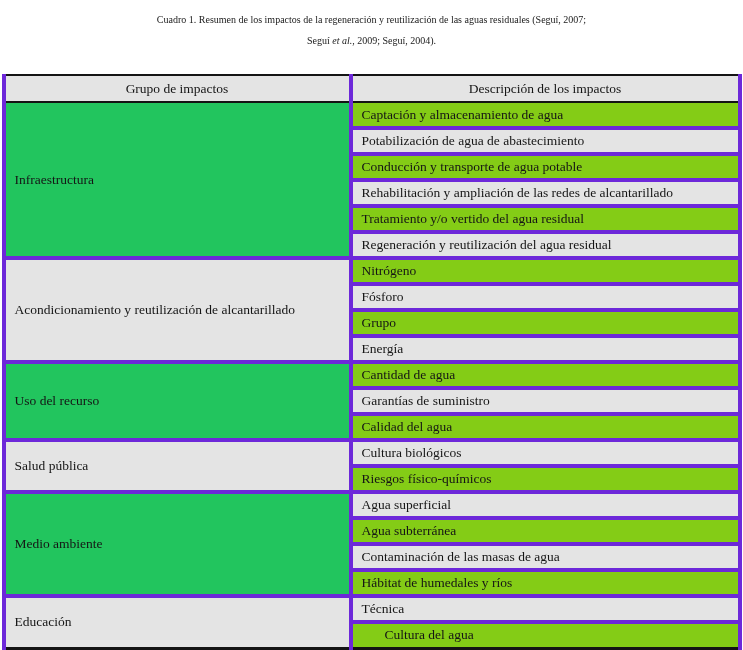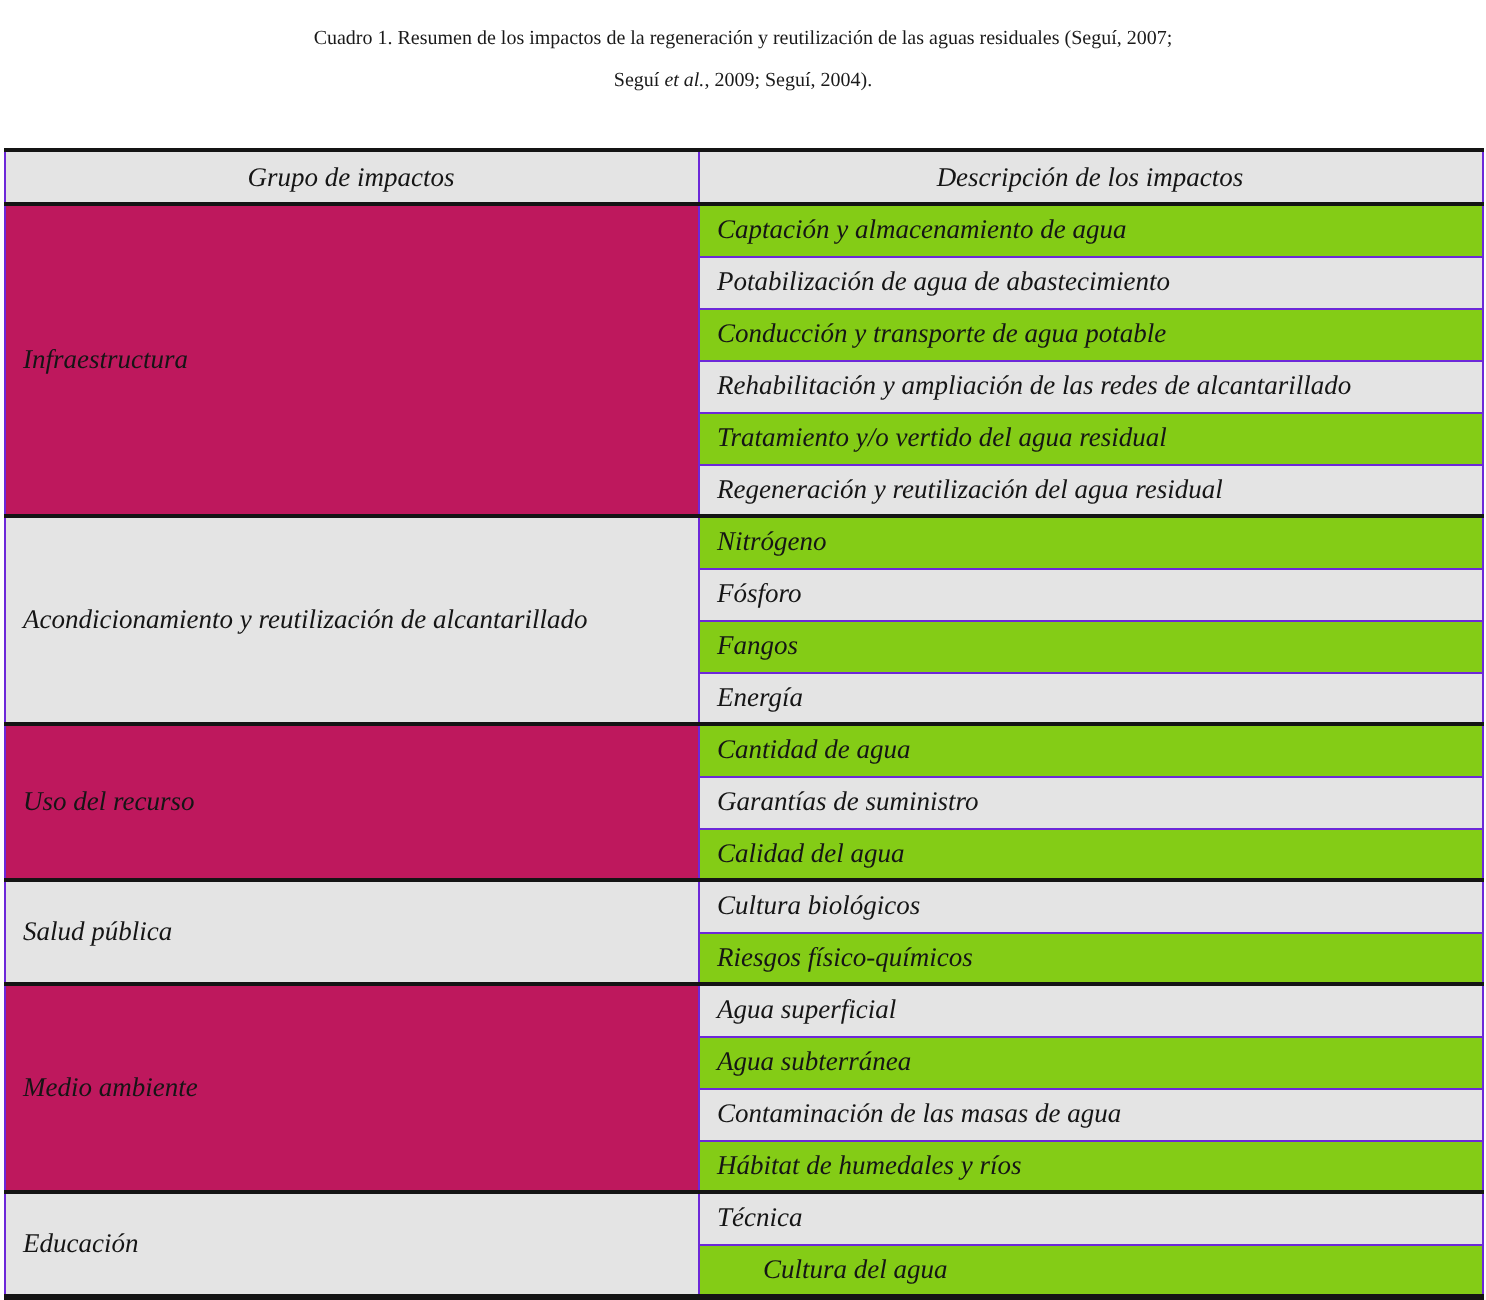--- a/index.html
+++ b/index.html
@@ -9,39 +9,39 @@
     font-family: "Liberation Serif", "DejaVu Serif", serif;
     color: #111111;
   }
   .caption {
     padding-top: 9px; text-align: center;
     font-size: 10px; line-height: 21px; color: #1a1a1a;
   }
   table.impacts {
     border-collapse: collapse; table-layout: fixed;
     width: 740px; margin: 23px auto 0 auto;
-    font-size: 13.5px; color: #151515; font-style: italic;
+    font-size: 13.5px; color: #151515;
   }
   th, td {
-    border: 1px solid #6d28d9;
+    border: 4px solid #6d28d9;
     height: 26px; vertical-align: middle;
     padding: 0 4px 0 9px; box-sizing: border-box;
     font-weight: normal; text-align: left;
     overflow: hidden; white-space: nowrap;
   }
   thead th {
     background: #e4e4e4; text-align: center; padding: 0;
     height: 27px;
     border-top: 2.5px solid #141414;
     border-bottom: 2px solid #141414;
   }
   th.col-group { width: 347px; }
   tr.gs > td { border-top: 2px solid #141414; }      
   tr.end > td { border-bottom: 3px solid #141414; padding-left: 32px; }  
-  td.g  { background: #be185d; }                      
+  td.g  { background: #22c55e; }                      
   td.g.shade { background: #e4e4e4; }                 
   td.gb { border-bottom: 3px solid #141414; }         
   td.item { background: #84cc16; }
   td.item.shade { background: #e4e4e4; }
 </style>
 </head>
 <body>
 
 <div class="page">
 
@@ -80,21 +80,21 @@
         </tr>
 
       <tr class="gs">
         <td class="g shade" rowspan="4">Acondicionamiento y reutilización de alcantarillado</td>
         <td class="item">Nitrógeno</td>
       </tr>
       <tr>
           <td class="item shade">Fósforo</td>
         </tr>
       <tr>
-          <td class="item">Fangos</td>
+          <td class="item">Grupo</td>
         </tr>
       <tr>
           <td class="item shade">Energía</td>
         </tr>
 
       <tr class="gs">
         <td class="g" rowspan="3">Uso del recurso</td>
         <td class="item">Cantidad de agua</td>
       </tr>
       <tr>

